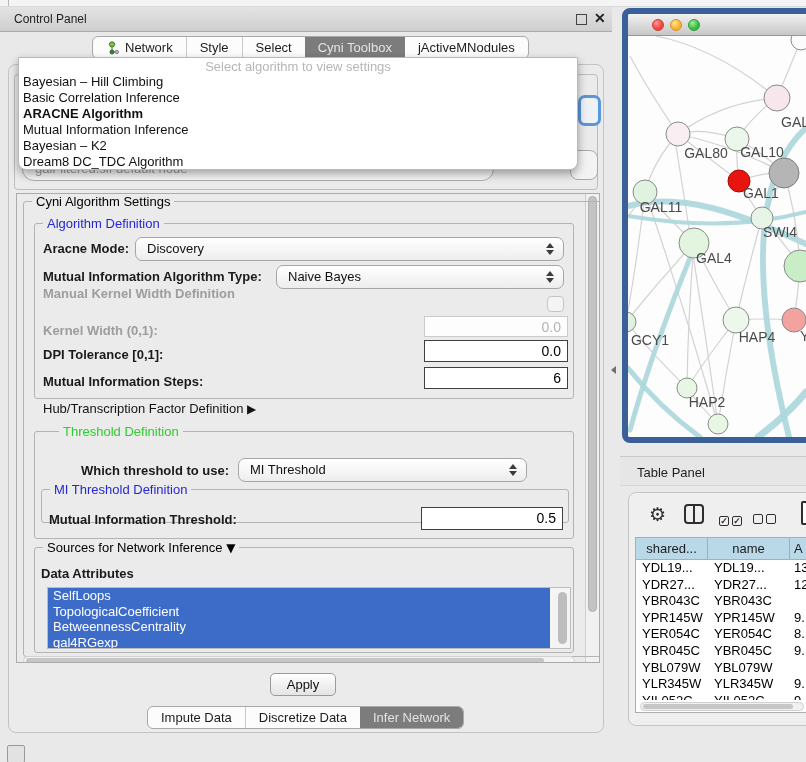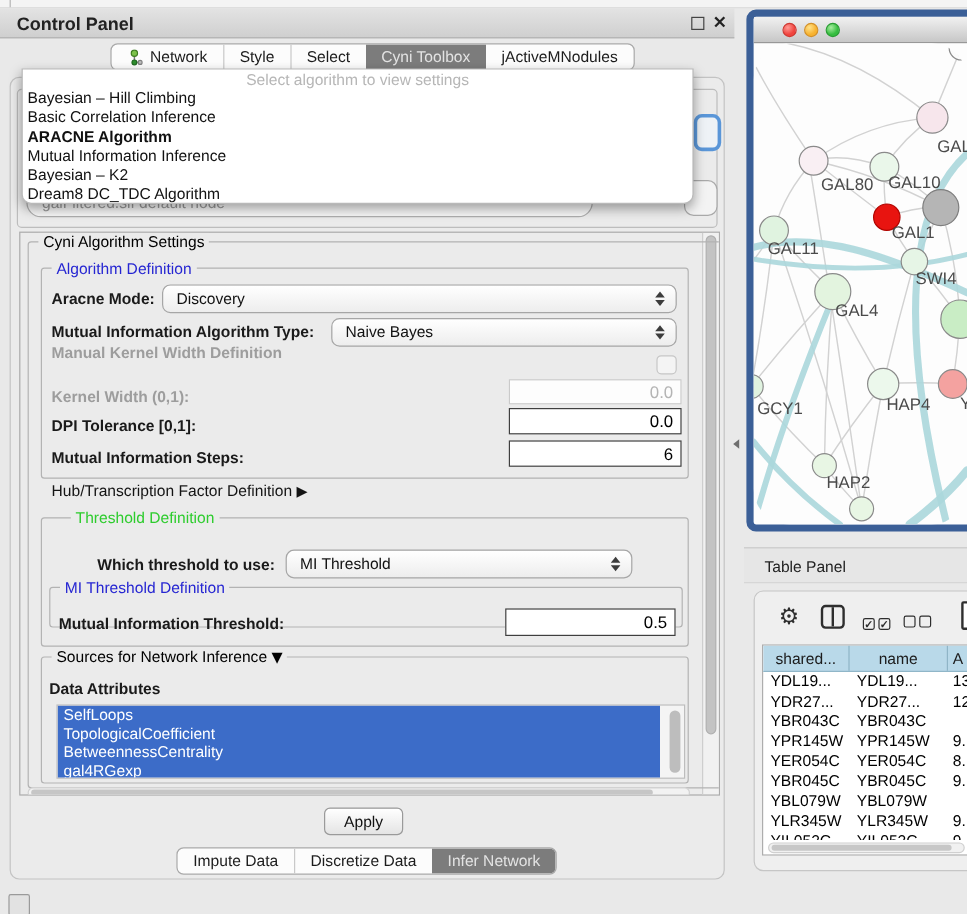--- a/index.html
+++ b/index.html
@@ -6,21 +6,21 @@
   html,body { width:806px; height:762px; overflow:hidden; background:#e9e9e9;
               font-family:"Liberation Sans", sans-serif; }
   .abs { position:absolute; }
   #stage { position:relative; width:806px; height:762px; overflow:hidden; }
 
   
   .top-strip { left:0; top:0; width:806px; height:7px; background:#f4f4f4; border-bottom:1px solid #d9d9d9; }
   .top-strip .tick { position:absolute; left:8px; top:0; width:1px; height:6px; background:#b5b5b5; }
   .cp-titlebar { left:0; top:7px; width:612px; height:25px;
     background:linear-gradient(#e3e3e3,#cfcfcf); border-bottom:1px solid #ababab; }
-  .cp-title { position:absolute; left:14px; top:5px; font-size:15px; color:#222;font-weight:bold; }
+  .cp-title { position:absolute; left:14px; top:5px; font-size:12px; color:#222; }
   .cp-float { position:absolute; left:576px; top:7px; width:11px; height:11px; border:1.5px solid #444; background:transparent; }
   .cp-close { position:absolute; left:594px; top:3px; font-size:14px; font-weight:bold; color:#222; }
 
   
   .tabbar { display:flex; align-items:stretch; background:#fcfcfc; border:1px solid #a9a9a9;
             border-radius:6px; height:23px; overflow:hidden; }
   .tabbar .tab { display:flex; align-items:center; padding:0 13px; font-size:13px; color:#1c1c1c; cursor:default; }
   .tabbar .tab + .tab { border-left:1px solid #c9c9c9;justify-content:center; }
   .tabbar .tab.sel { background:#7c7c7c; color:#e3e3e3; border-left:none; }
   .tabbar .tab.sel + .tab { border-left:none; }
@@ -90,21 +90,21 @@
      border-bottom:4px solid transparent; border-right:5px solid #6f6f6f; }
 
   .netwin { left:622px; top:8px; width:190px; height:435px; border:6px solid #3b5f97;
     border-radius:8px 0 0 8px; background:#fdfdfd; overflow:hidden; }
   .net-titlebar { position:absolute; left:0; top:0; width:100%; height:22px;
     background:linear-gradient(#f1f1f1,#c7c7c7); border-bottom:1px solid #989898; }
   .light { position:absolute; top:5px; width:12px; height:12px; border-radius:50%; }
   .light.red { left:24px; background:radial-gradient(circle at 35% 30%, #ff9a94, #f0443e 60%); border:1px solid #ce3a34; }
   .light.yel { left:42px; background:radial-gradient(circle at 35% 30%, #ffe28a, #f7b230 60%); border:1px solid #d3912a; }
   .light.grn { left:60px; background:radial-gradient(circle at 35% 30%, #a8eda0, #35bd3f 60%); border:1px solid #2a9d34; }
-  .net-canvas { position:absolute; left:0; top:22px; width:100%; height:401px; background:#fdfdfd; overflow:hidden;border-radius:30px; }
+  .net-canvas { position:absolute; left:0; top:22px; width:100%; height:401px; background:#fdfdfd; overflow:hidden; }
 
   .tp-titlebar { left:620px; top:456px; width:186px; height:30px; background:#e6e6e6;
     border-top:1px solid #c9c9c9; border-bottom:1px solid #d6d6d6; }
   .tp-title { position:absolute; left:17px; top:8px; font-size:13px; color:#1f1f1f; }
 
   .table-outer { left:628px; top:492px; width:220px; height:234px; background:#efefef;
     border:1px solid #c6c6c6; border-radius:8px; }
   .tp-toolbar { position:absolute; left:12px; top:10px; height:26px; width:200px; }
   .gear { position:absolute; left:8px; top:0px; font-family:"DejaVu Sans", sans-serif; font-size:19px; color:#2e2e2e; line-height:22px; }
   .colicon { position:absolute; left:43px; top:1px; width:20px; height:20px; border:2px solid #2e2e2e; border-radius:4px; }

